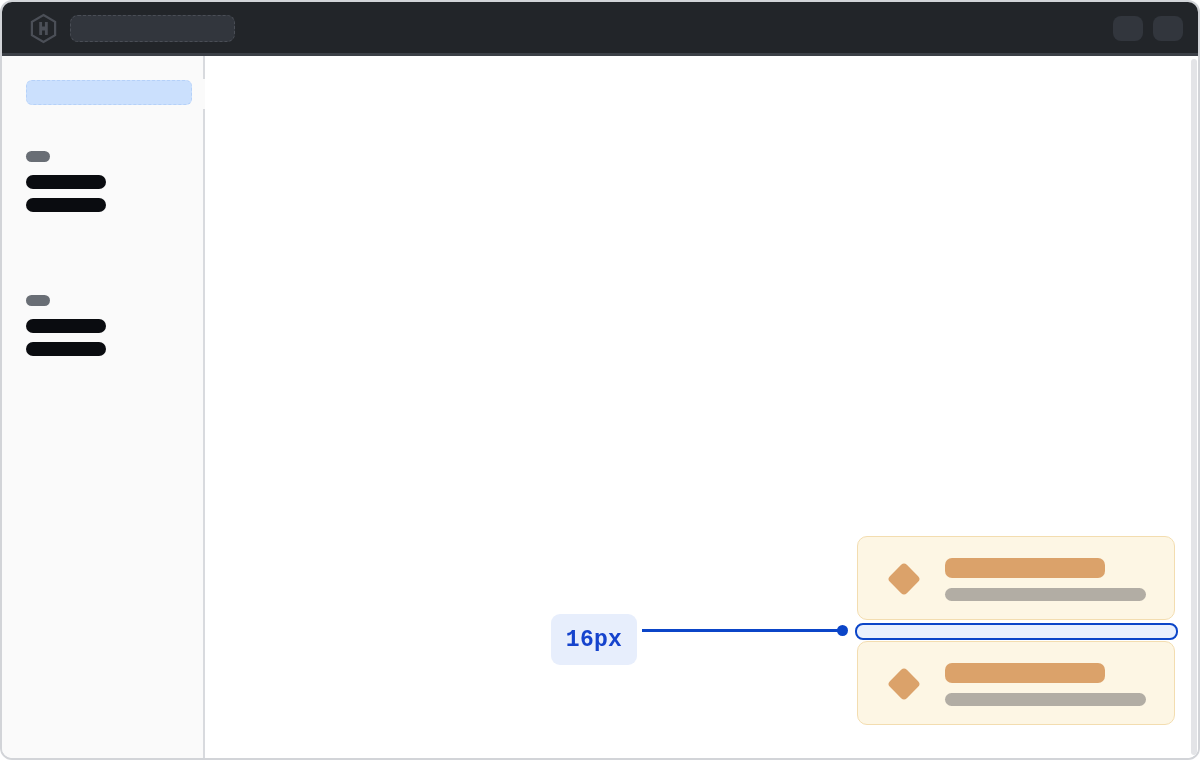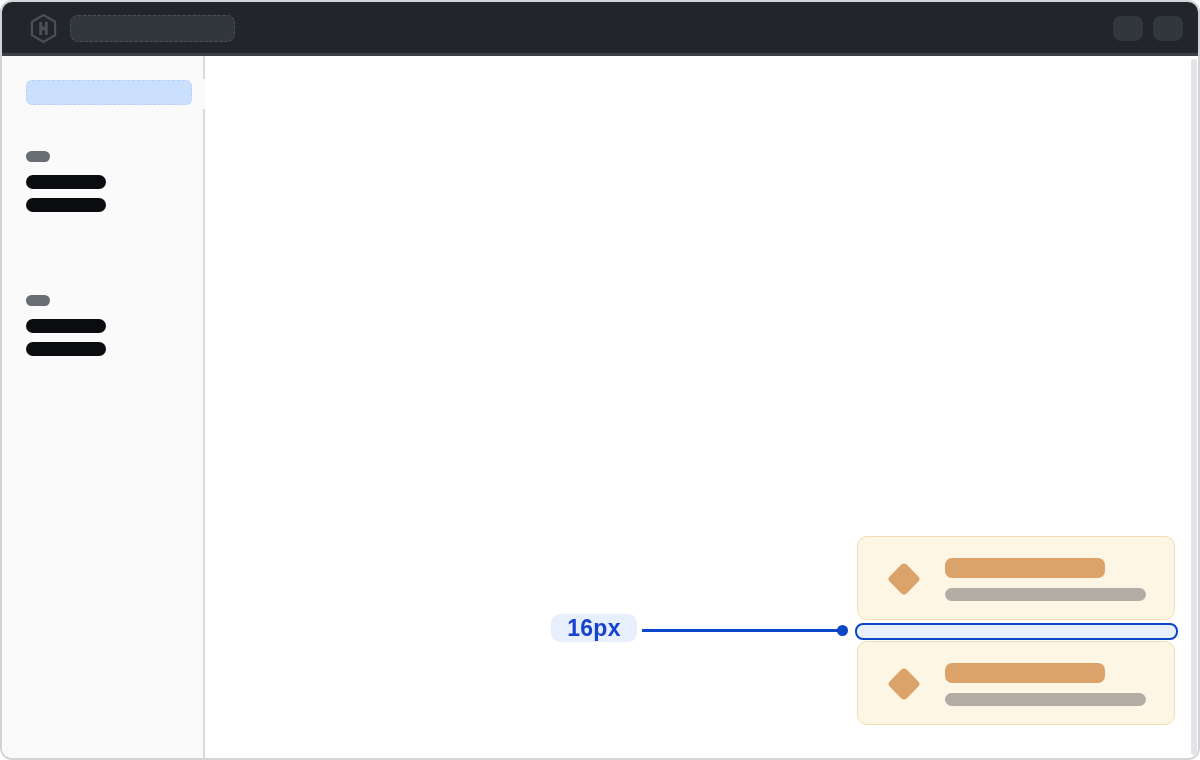--- a/index.html
+++ b/index.html
@@ -44,24 +44,24 @@
   .diamond{left:34px;top:30px;width:24px;height:24px;border-radius:4px;
     background:var(--accent-orange);transform:rotate(45deg);}
   .title-skel{left:87px;top:21px;width:160px;height:20px;border-radius:7px;
     background:var(--accent-orange);}
   .sub-skel{left:87px;top:51px;width:201px;height:13px;border-radius:7px;
     background:var(--muted-bar);}
 
   
   .gap-rect{left:853px;top:621px;width:323px;height:17px;border-radius:8px;
     background:var(--gap-fill);border:2.5px solid var(--measure-blue);box-sizing:border-box;}
-  .measure-label{left:549px;top:612px;width:86px;height:28px;border-radius:9px;
+  .measure-label{left:549px;top:612px;width:86px;height:51px;border-radius:9px;
     background:var(--measure-label-bg);color:var(--measure-text);
     font-size:23px;font-weight:600;display:flex;align-items:center;justify-content:center;
-    letter-spacing:.3px;}
+    letter-spacing:.3px;font-family:Liberation Mono, monospace;}
   .measure-line{left:640px;top:627px;width:197px;height:2.5px;background:var(--measure-blue);}
   .measure-dot{left:835px;top:623px;width:11px;height:11px;border-radius:50%;
     background:var(--measure-blue);}
 </style>
 </head>
 <body>
 
 <div id="frame">
 
   <div class="abs navbar">

